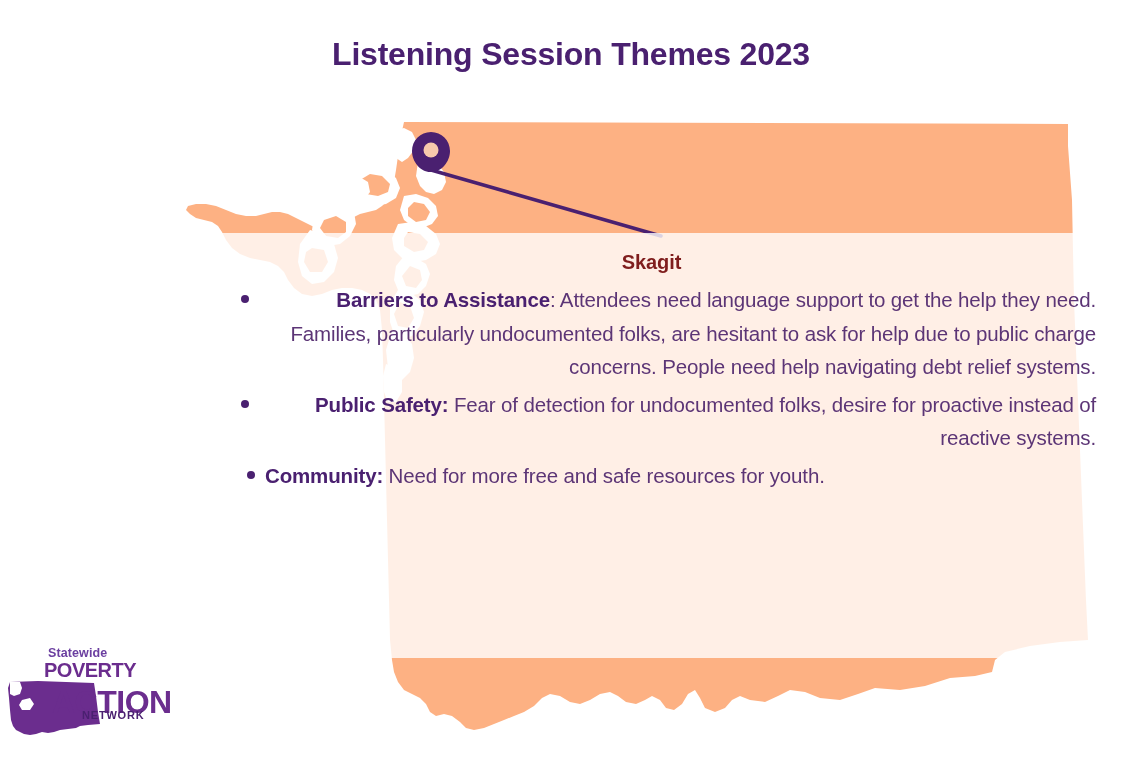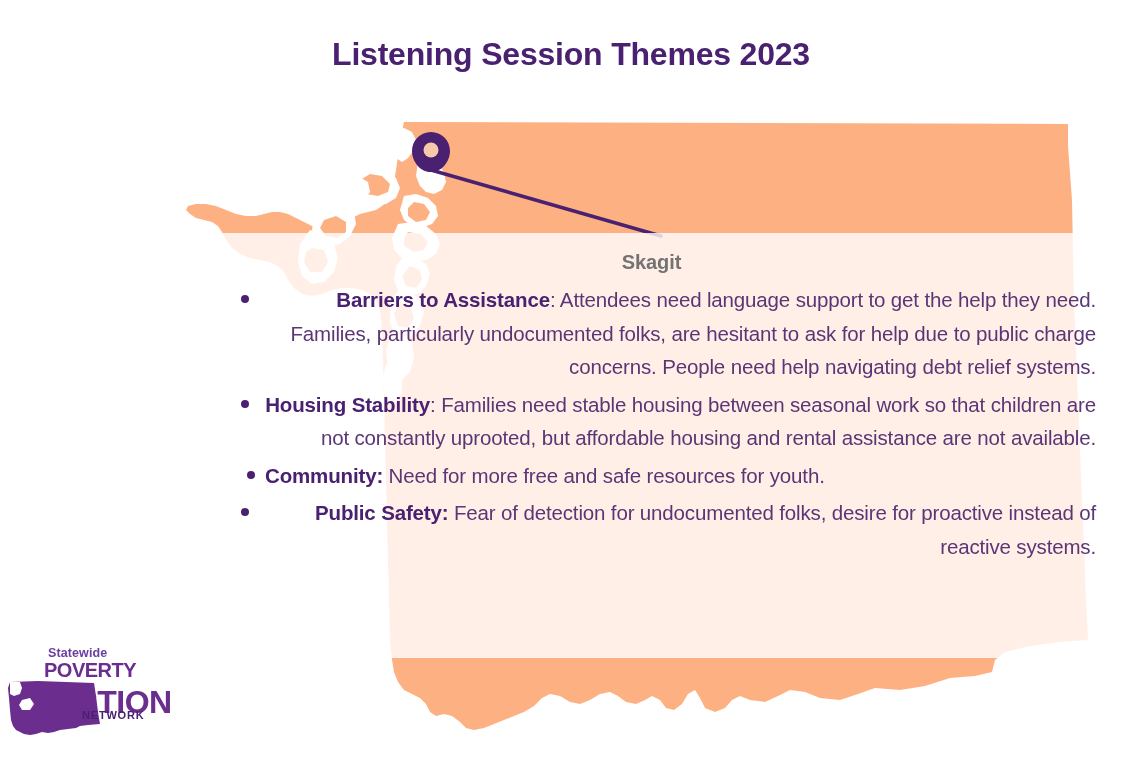--- a/index.html
+++ b/index.html
@@ -56,21 +56,21 @@
   .panel-inner {
     position:relative;
     width:100%; height:100%;
     padding:18px 22px 0 22px;
   }
 
   .county-name {
     text-align:center;
     font-size:20px;
     font-weight:bold;
-    color:#737373;
+    color:#7f1d1d;
     margin-bottom:9px;
     letter-spacing:-0.1px;
   }
 
   .themes { list-style:none; }
 
   .theme-item {
     position:relative;
     display:flex;
     align-items:flex-start;
@@ -344,33 +344,29 @@
 
       <div class="county-name">Skagit</div>
 
       <ul class="themes">
 
         <li class="theme-item">
           <span class="bullet"></span>
           <span class="theme-text"><span class="theme-label">Barriers to Assistance</span><span>:</span><span> Attendees need language support to get the help they need. Families, particularly undocumented folks, are hesitant to ask for help due to public charge concerns. People need help navigating debt relief systems.</span></span>
         </li>
 
+
         <li class="theme-item">
           <span class="bullet"></span>
-          <span class="theme-text"><span class="theme-label">Housing Stability</span><span>:</span><span> Families need stable housing between seasonal work so that children are not constantly uprooted, but affordable housing and rental assistance are not available.</span></span>
+          <span class="theme-text"><span class="theme-label">Public Safety:</span><span></span><span> Fear of detection for undocumented folks, desire for proactive instead of reactive systems.</span></span>
         </li>
 
         <li class="theme-item indent">
           <span class="bullet"></span>
           <span class="theme-text"><span class="theme-label">Community:</span><span></span><span> Need for more free and safe resources for youth.</span></span>
-        </li>
-
-        <li class="theme-item">
-          <span class="bullet"></span>
-          <span class="theme-text"><span class="theme-label">Public Safety:</span><span></span><span> Fear of detection for undocumented folks, desire for proactive instead of reactive systems.</span></span>
         </li>
 
       </ul>
     </div>
   </div>
 
   <div class="logo">
     <svg class="logo-shape" viewBox="0 0 100 62" xmlns="http://www.w3.org/2000/svg">
       <path fill="#6B2D8E" d="
         M 2,4

